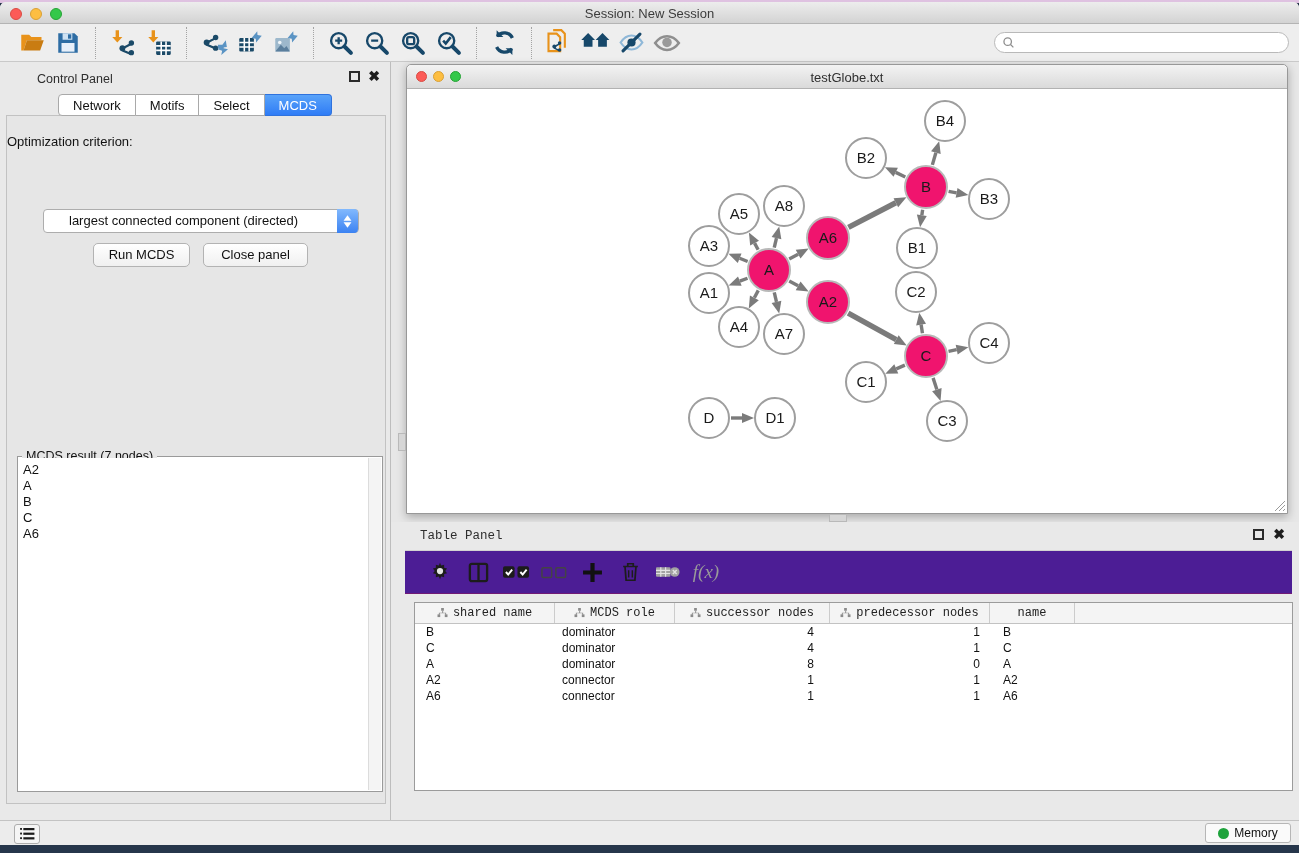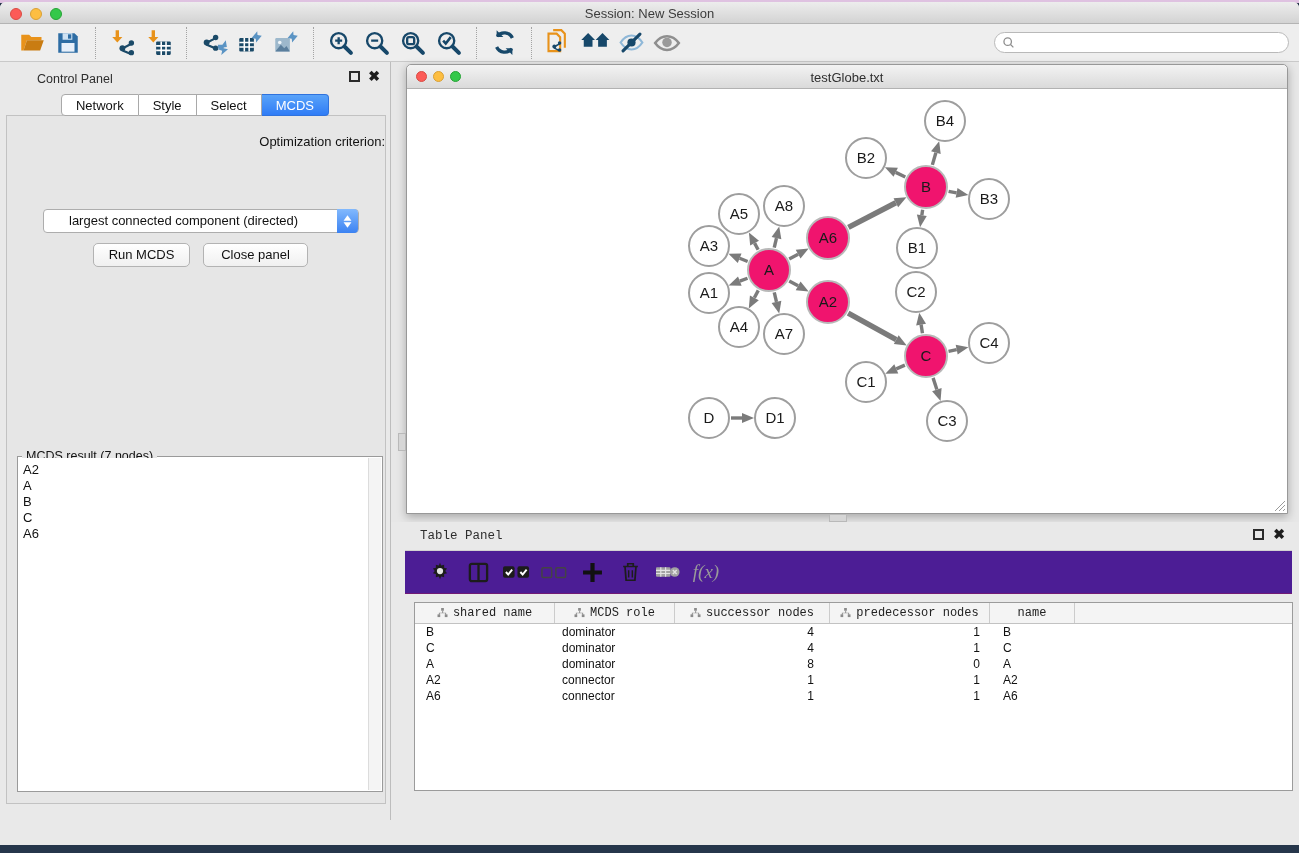--- a/index.html
+++ b/index.html
@@ -37,21 +37,21 @@
   .ph-close { font-size:14px; font-weight:bold; color:#1d1d1d; line-height:11px; }
 
   .ctabs { position:absolute; top:32px; left:0; width:100%; display:flex; justify-content:center; z-index:3; }
   .ctab { height:22px; padding:0 14px; background:#fff; border:1px solid #a9a9a9; border-left:none;
     font-size:13px; line-height:21px; color:#111; }
   .ctab:first-child { border-left:1px solid #a9a9a9; border-radius:4px 0 0 4px; }
   .ctab:last-child { border-radius:0 4px 4px 0; }
   .ctab.active { background:linear-gradient(#59a3f9,#2f7cf6); border-color:#2f72dd; color:#fff; }
 
   .cp-body { position:absolute; left:6px; right:4px; top:53px; bottom:16px; background:#e6e6e6; border:1px solid #c2c2c2; }
-  .opt-label { text-align:right; margin-top:18px; font-size:13px; color:#111; }
+  .opt-label { text-align:left; margin-top:18px; font-size:13px; color:#111; }
   .dropdown { position:absolute; left:36px; top:93px; width:316px; height:24px; background:#fff;
     border:1px solid #adadad; border-radius:4px; font-size:13px; line-height:22px; padding-left:25px; color:#111; }
   .dd-step { position:absolute; right:0; top:-1px; width:21px; height:24px; border-radius:0 4px 4px 0;
     background:linear-gradient(#82b9fd,#3b82f2); display:flex; flex-direction:column; align-items:center; justify-content:center; }
   .dd-step svg { display:block; }
   .btn-row { position:absolute; top:127px; left:0; width:100%; }
   .pbtn { position:absolute; height:24px; background:linear-gradient(#ffffff,#f0f0f0); border:1px solid #b3b3b3;
     border-radius:5px; font-size:13px; color:#111; text-align:center; line-height:22px; }
   .btn-run { left:86px; width:97px; }
   .btn-close { left:196px; width:105px; }
@@ -285,21 +285,21 @@
   <div class="control-panel">
     <div class="panel-head">
       <span class="ph-title">Control Panel</span>
       <span class="ph-btns">
         <span class="ph-float"></span>
         <span class="ph-close">✖</span>
       </span>
     </div>
     <div class="ctabs" id="control-tabs">
         <div class="ctab">Network</div>
-        <div class="ctab">Style</div>
+        <div class="ctab">Motifs</div>
         <div class="ctab">Select</div>
         <div class="ctab active">MCDS</div>
       </div>
     <div class="cp-body">
       <div class="opt-label">Optimization criterion:</div>
       <div class="dropdown">
         <span>largest connected component (directed)</span>
         <span class="dd-step">
           <svg width="9" height="6" viewBox="0 0 10 6">
               <path d="M5 0l4.4 6H.6z" fill="#fff"></path>
@@ -608,13 +608,29 @@
               <div class="nt-c c2">1</div>
               <div class="nt-c c3">1</div>
               <div class="nt-c c4">A6</div>
             </div>
           </div>
       </div>
 
     </div>
   </div>
 
+  <div class="statusbar">
+    <span class="sb-left-btn">
+      <svg width="15" height="12" viewBox="0 0 16 13" fill="#1c1c1c">
+          <rect x="0" y="0" width="2" height="2"></rect>
+          <rect x="3.5" y="0" width="12" height="2.4"></rect>
+          <rect x="0" y="5" width="2" height="2"></rect>
+          <rect x="3.5" y="5" width="12" height="2.4"></rect>
+          <rect x="0" y="10" width="2" height="2"></rect>
+          <rect x="3.5" y="10" width="12" height="2.4"></rect>
+        </svg>
+    </span>
+    <span class="sb-mem">
+      <span class="mem-dot"></span>
+      <span>Memory</span>
+    </span>
+  </div>
 </div>
 
 </body></html>

